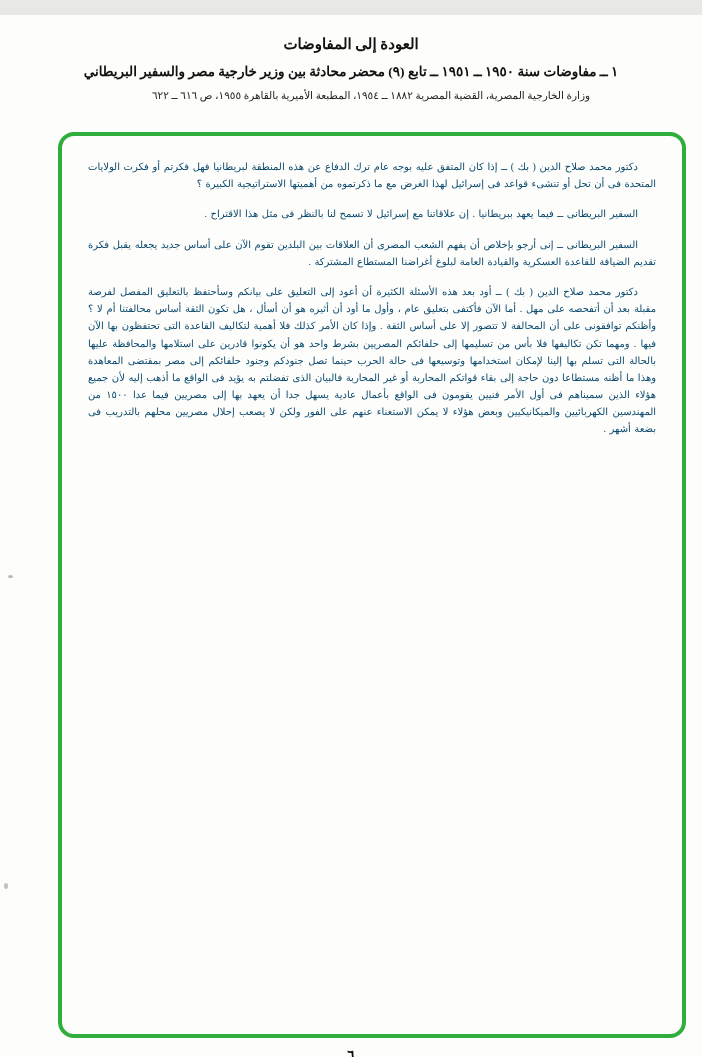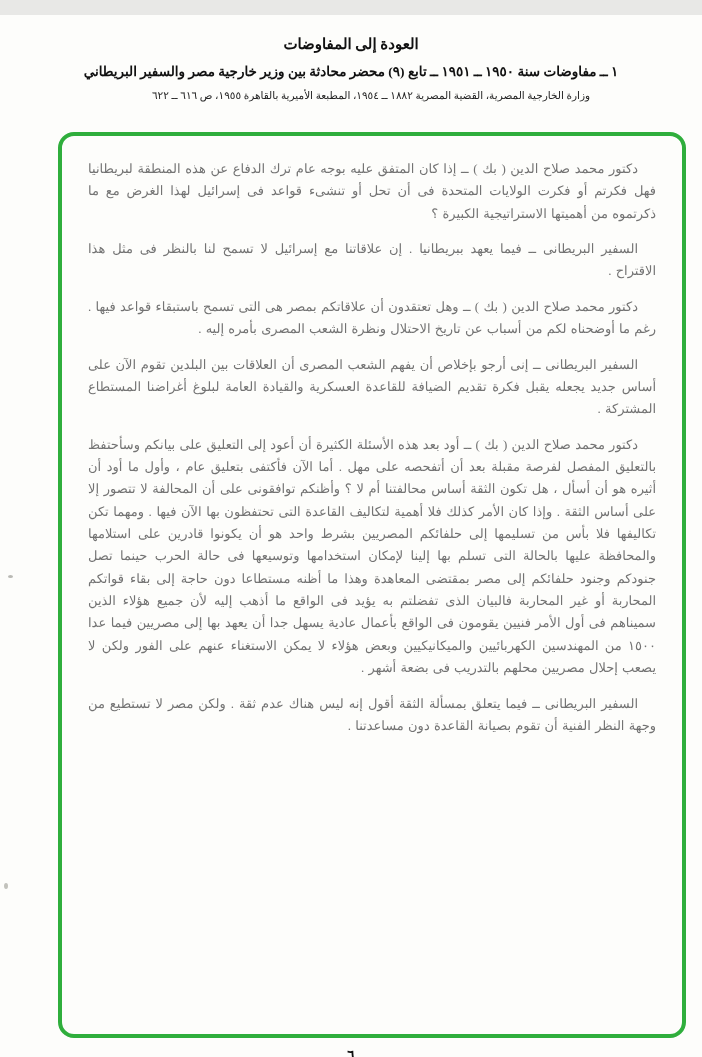--- a/index.html
+++ b/index.html
@@ -48,25 +48,25 @@
     height: 906px;
     box-sizing: border-box;
     border: 4px solid #2fae3c;
     border-radius: 16px;
     padding: 22px 26px 18px 26px;
     overflow: hidden;
     background: #fdfdfb;
   }
   .content-box p {
     margin: 0 0 13px 0;
-    font-size: 13px;
+    font-size: 10px;
     line-height: 1.72;
     text-align: justify;
     text-indent: 18px;
-    color: #737373;
+    color: #0c4a6e;
     word-spacing: 1px;
   }
   .content-box p:last-child {
     margin-bottom: 0;
   }
   .page-number {
     position: absolute;
     bottom: 8px;
     left: 0;
     right: 0;
@@ -101,24 +101,22 @@
 
   <div class="header">
     <div class="doc-title">العودة إلى المفاوضات</div>
     <div class="doc-heading">١ ــ مفاوضات سنة ١٩٥٠ ــ ١٩٥١ ــ تابع (٩) محضر محادثة بين وزير خارجية مصر والسفير البريطاني</div>
     <div class="doc-source">وزارة الخارجية المصرية، القضية المصرية ١٨٨٢ ــ ١٩٥٤، المطبعة الأميرية بالقاهرة ١٩٥٥، ص ٦١٦ ــ ٦٢٢</div>
   </div>
 
   <div class="content-box">
     <p>دكتور محمد صلاح الدين ( بك ) ــ إذا كان المتفق عليه بوجه عام ترك الدفاع عن هذه المنطقة لبريطانيا فهل فكرتم أو فكرت الولايات المتحدة فى أن تحل أو تنشىء قواعد فى إسرائيل لهذا الغرض مع ما ذكرتموه من أهميتها الاستراتيجية الكبيرة ؟</p>
     <p>السفير البريطانى ــ فيما يعهد ببريطانيا . إن علاقاتنا مع إسرائيل لا تسمح لنا بالنظر فى مثل هذا الاقتراح .</p>
-    <p>دكتور محمد صلاح الدين ( بك ) ــ وهل تعتقدون أن علاقاتكم بمصر هى التى تسمح باستبقاء قواعد فيها . رغم ما أوضحناه لكم من أسباب عن تاريخ الاحتلال ونظرة الشعب المصرى بأمره إليه .</p>
     <p>السفير البريطانى ــ إنى أرجو بإخلاص أن يفهم الشعب المصرى أن العلاقات بين البلدين تقوم الآن على أساس جديد يجعله يقبل فكرة تقديم الضيافة للقاعدة العسكرية والقيادة العامة لبلوغ أغراضنا المستطاع المشتركة .</p>
     <p>دكتور محمد صلاح الدين ( بك ) ــ أود بعد هذه الأسئلة الكثيرة أن أعود إلى التعليق على بيانكم وسأحتفظ بالتعليق المفصل لفرصة مقبلة بعد أن أتفحصه على مهل . أما الآن فأكتفى بتعليق عام ، وأول ما أود أن أثيره هو أن أسأل ، هل تكون الثقة أساس محالفتنا أم لا ؟ وأظنكم توافقونى على أن المحالفة لا تتصور إلا على أساس الثقة . وإذا كان الأمر كذلك فلا أهمية لتكاليف القاعدة التى تحتفظون بها الآن فيها . ومهما تكن تكاليفها فلا بأس من تسليمها إلى حلفائكم المصريين بشرط واحد هو أن يكونوا قادرين على استلامها والمحافظة عليها بالحالة التى تسلم بها إلينا لإمكان استخدامها وتوسيعها فى حالة الحرب حينما تصل جنودكم وجنود حلفائكم إلى مصر بمقتضى المعاهدة وهذا ما أظنه مستطاعا دون حاجة إلى بقاء قواتكم المحاربة أو غير المحاربة فالبيان الذى تفضلتم به يؤيد فى الواقع ما أذهب إليه لأن جميع هؤلاء الذين سميناهم فى أول الأمر فنيين يقومون فى الواقع بأعمال عادية يسهل جدا أن يعهد بها إلى مصريين فيما عدا ١٥٠٠ من المهندسين الكهربائيين والميكانيكيين وبعض هؤلاء لا يمكن الاستغناء عنهم على الفور ولكن لا يصعب إحلال مصريين محلهم بالتدريب فى بضعة أشهر .</p>
-    <p>السفير البريطانى ــ فيما يتعلق بمسألة الثقة أقول إنه ليس هناك عدم ثقة . ولكن مصر لا تستطيع من وجهة النظر الفنية أن تقوم بصيانة القاعدة دون مساعدتنا .</p>
   </div>
 
   <div class="margin-speck-1"></div>
   <div class="margin-speck-2"></div>
 
   <div class="page-number">٦</div>
 
 </div>
 
 </body></html>

